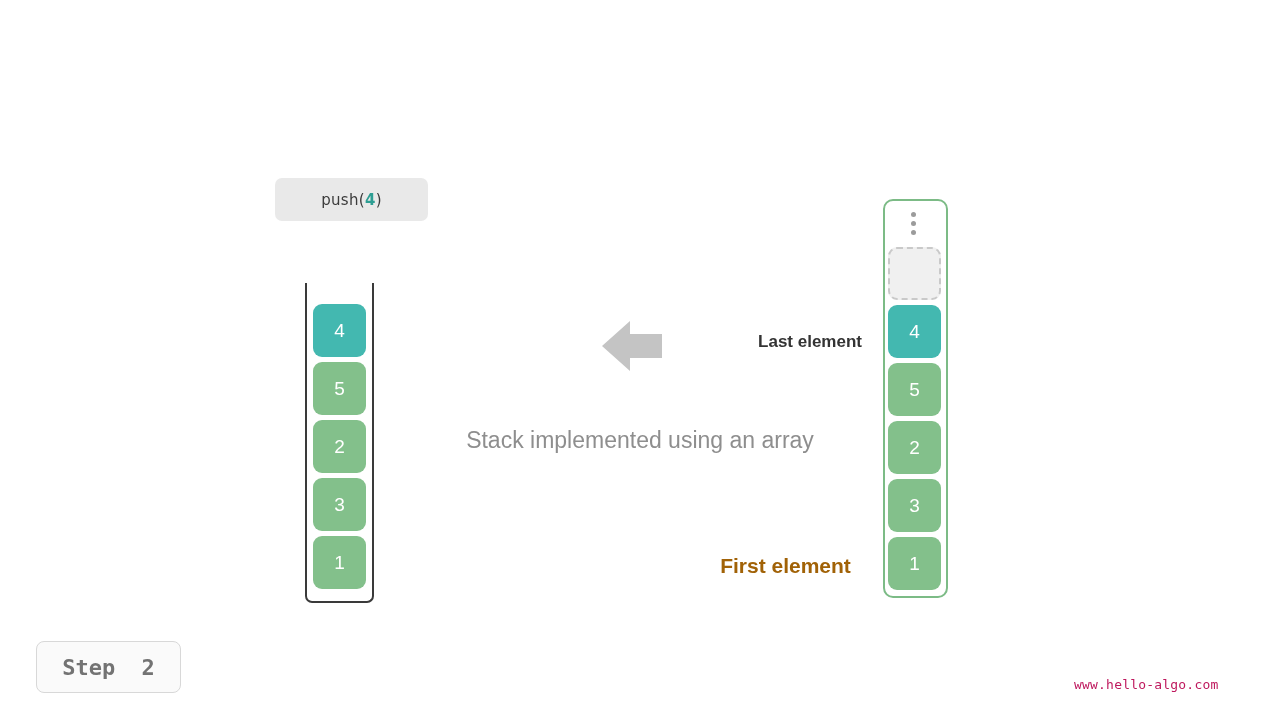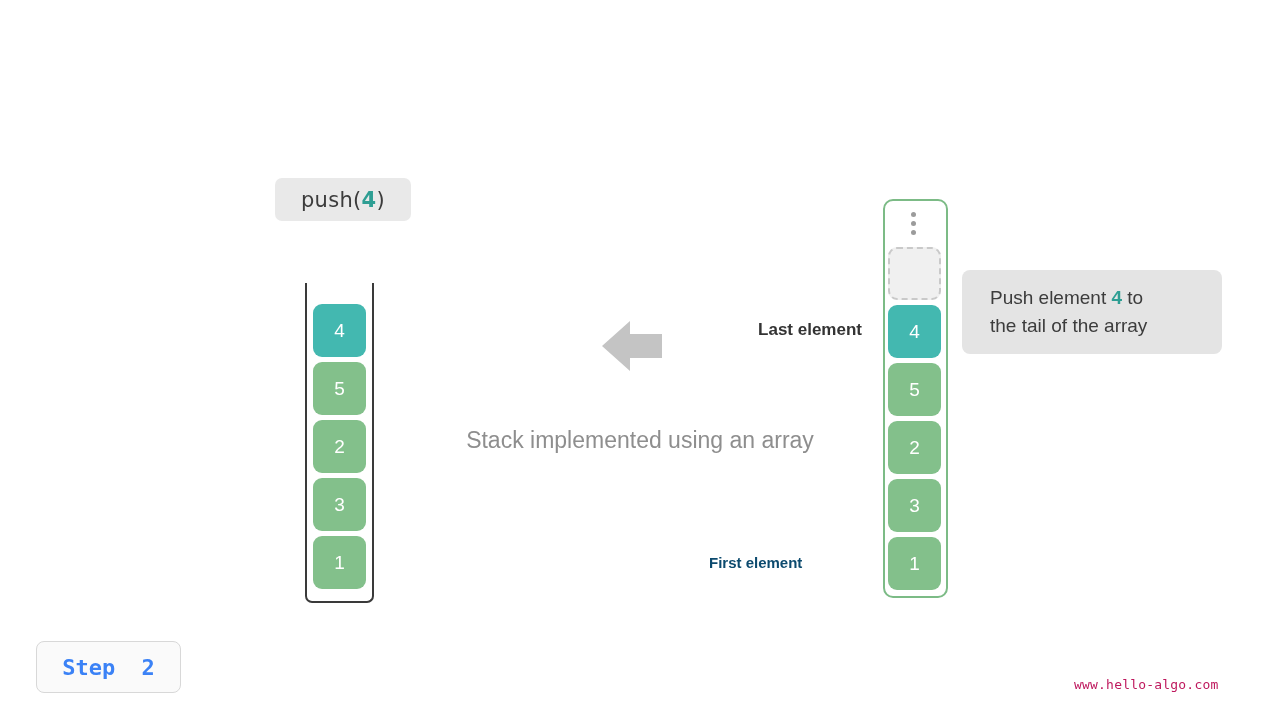--- a/index.html
+++ b/index.html
@@ -17,29 +17,29 @@
     position: relative;
     width: 1280px;
     height: 720px;
   }
 
   
   .code-chip {
     position: absolute;
     left: 275px;
     top: 178px;
-    width: 136px;
+    width: 153px;
     height: 43px;
     background: #e9e9e9;
     border-radius: 7px;
     display: flex;
     align-items: center;
     justify-content: center;
     font-family: "DejaVu Sans", sans-serif;
-    font-size: 21px;
+    font-size: 15px;
     color: #3c3c3c;
     letter-spacing: 0.3px;
     white-space: pre;
   }
   .code-chip .arg {
     color: #2e9e93;
     font-weight: bold;
   }
 
   
@@ -92,36 +92,36 @@
     left: 602px;
     top: 319px;
     width: 60px;
     height: 54px;
   }
 
   
   .label-last {
     position: absolute;
     left: 719px;
-    top: 320px;
+    top: 332px;
     width: 143px;
     text-align: right;
     font-size: 17px;
     font-weight: bold;
     color: #333333;
   }
   .label-first {
     position: absolute;
     left: 709px;
     top: 554px;
     width: 153px;
-    text-align: left;
-    font-size: 15px;
-    font-weight: bold;
-    color: #0c4a6e;
+    text-align: center;
+    font-size: 21px;
+    font-weight: bold;
+    color: #a16207;
   }
   .caption {
     position: absolute;
     left: 400px;
     top: 427px;
     width: 480px;
     text-align: center;
     font-size: 23px;
     color: #8e8e8e;
   }
@@ -193,21 +193,21 @@
     height: 52px;
     background: #fafafa;
     border: 1px solid #d8d8d8;
     border-radius: 8px;
     display: flex;
     align-items: center;
     justify-content: center;
     font-family: "DejaVu Sans Mono", monospace;
     font-size: 22px;
     font-weight: bold;
-    color: #3b82f6;
+    color: #737373;
     box-sizing: border-box;
     white-space: pre;
   }
 
   
   .watermark {
     position: absolute;
     left: 1074px;
     top: 677px;
     font-family: "DejaVu Sans Mono", monospace;
@@ -247,19 +247,18 @@
   </div>
   <div class="array-cells">
     <div class="cell empty"></div>
     <div class="cell teal">4</div>
     <div class="cell green">5</div>
     <div class="cell green">2</div>
     <div class="cell green">3</div>
     <div class="cell green">1</div>
   </div>
 
-  <div class="note"><span>Push element </span><span class="hl">4</span><span> to</span><br><span>the tail of the array</span></div>
 
   <div class="step-badge">Step  2</div>
 
   <div class="watermark">www.hello-algo.com</div>
 
 </div>
 
 </body></html>

